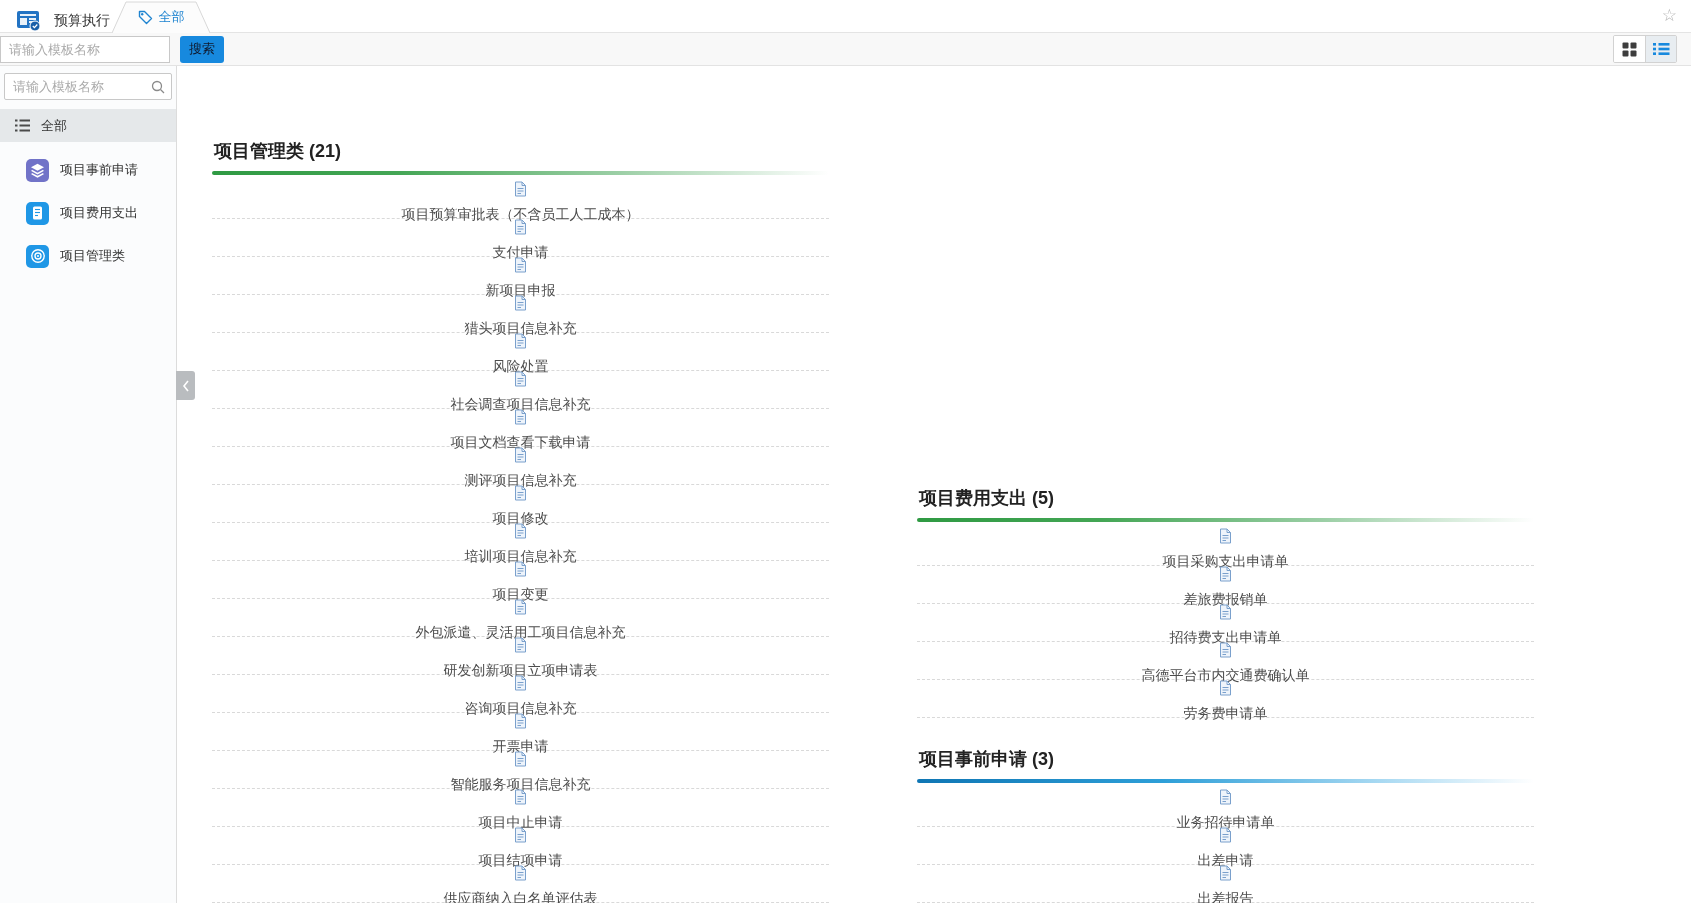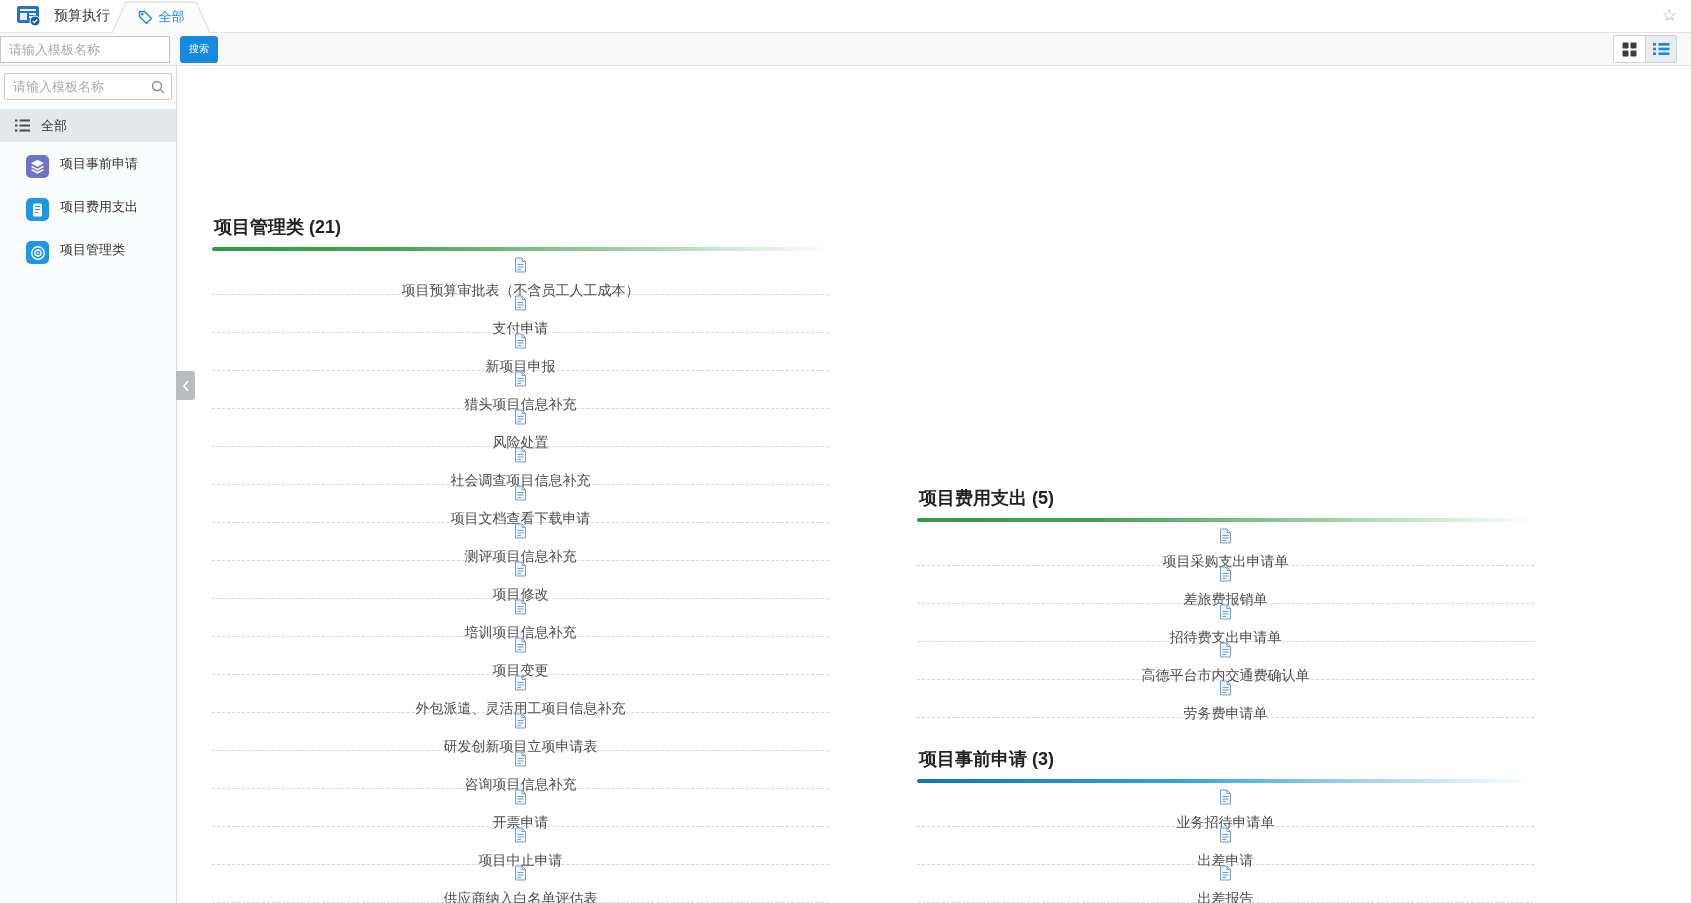--- a/index.html
+++ b/index.html
@@ -4,48 +4,48 @@
 <style>
   * { box-sizing: border-box; }
   html,body { margin:0; padding:0; }
   body {
     width:1691px; height:903px; overflow:hidden;
     background:#fff; font-family:"Liberation Sans","DejaVu Sans",sans-serif;
     color:#333;
   }
 
   
-  .topbar { position:relative; height:33px; background:#fff; border-bottom:1px solid #e4e4e4; display:flex; align-items:center; }
+  .topbar { position:relative; height:33px; background:#fff; border-bottom:1px solid #e4e4e4; display:flex; align-items:flex-end; }
   .brand { display:flex; align-items:center; padding-left:16px; }
   .app-title { margin-left:12px; font-size:14px; color:#333; }
   .tab { position:absolute; left:112px; bottom:-1px; width:98px; height:32px; cursor:pointer; }
   .tab svg.shape { position:absolute; left:0; top:0; }
   .tab-inner { position:absolute; inset:0; display:flex; align-items:center; justify-content:center; gap:6px; color:#1f84d0; font-size:13px; }
   .star { position:absolute; right:14px; top:7px; font-size:17px; color:#b3b3b3; line-height:1; cursor:pointer; }
 
   
   .searchrow { height:33px; background:#f8f8f8; border-bottom:1px solid #e3e3e3; display:flex; align-items:center; }
   .search-input { width:170px; height:27px; border:1px solid #c8c8c8; background:#fff; padding:0 8px; font-size:13px; color:#333; font-family:inherit; }
   .search-input::placeholder { color:#aaa; }
-  .search-btn { margin-left:10px; height:27px; padding:0 9px; background:#1789de; color:#ffffff; border:none; border-radius:3px; font-size:10px; font-family:inherit; cursor:pointer; }
+  .search-btn { margin-left:10px; height:27px; padding:0 9px; background:#1789de; color:#0f172a; border:none; border-radius:3px; font-size:13px; font-family:inherit; cursor:pointer; }
   .view-toggle { margin-left:auto; margin-right:14px; display:flex; border:1px solid #d2d2d2; border-radius:2px; overflow:hidden; background:#fff; }
   .vt-btn { width:31px; height:26px; display:flex; align-items:center; justify-content:center; background:#fff; border:none; cursor:pointer; padding:0; }
   .vt-btn + .vt-btn { border-left:1px solid #d2d2d2; }
   .vt-btn.active { background:#e8edf1; }
 
   
   .main { position:relative; display:flex; height:837px; }
   .sidebar { width:177px; flex-shrink:0; background:#fbfcfd; border-right:1px solid #dcdcdc; position:relative; }
   .sb-search { margin:7px 4px 0 4px; position:relative; }
   .sb-input { width:100%; height:27px; border:1px solid #c8c8c8; border-radius:2px; background:#fff; padding:0 26px 0 8px; font-size:13px; color:#333; font-family:inherit; }
   .sb-input::placeholder { color:#aaa; }
   .sb-mag { position:absolute; right:7px; top:7px; }
   .sb-all { margin-top:9px; height:33px; background:#e5e8ea; display:flex; align-items:center; padding-left:15px; gap:11px; font-size:13px; color:#333; cursor:pointer; }
   .sb-items { margin-top:13px; display:flex; flex-direction:column; gap:13px; }
-  .sb-item { display:flex; gap:11px; padding-left:26px; height:30px; font-size:13px; color:#333; cursor:pointer; }
+  .sb-item { display:flex; align-items:center; gap:11px; padding-left:26px; height:30px; font-size:13px; color:#333; cursor:pointer; }
   .sb-ico { width:23px; height:23px; border-radius:5px; display:flex; align-items:center; justify-content:center; flex-shrink:0; }
   .collapse-handle { position:absolute; right:-19px; top:305px; width:19px; height:29px; background:#b9bcbf; border-radius:0 3px 3px 0; display:flex; align-items:center; justify-content:center; cursor:pointer; z-index:4; }
 
   .content { flex:1; padding:14px 0 0 35px; display:flex; gap:88px; align-items:flex-end; background:#fff; overflow:hidden; }
   .col { width:617px; flex-shrink:0; }
   .section + .section { margin-top:30px; }
   .section-title { font-size:18px; font-weight:bold; color:#222; line-height:22px; padding:0 0 9px 2px; }
   .accent { height:4px; border-radius:2px; margin-bottom:6px; }
   .accent-green { background:linear-gradient(to right,#2f9a43,#44a655 30%,#9ccfa6 66%,rgba(255,255,255,0) 100%); }
   .accent-blue  { background:linear-gradient(to right,#0f76b4,#2e9fd8 40%,#a8d9f2 75%,rgba(255,255,255,0) 100%); }
@@ -366,21 +366,45 @@
             <div class="tpl-row">
               <span class="doc-ic">
                 <svg width="13" height="16" viewBox="0 0 13 16">
                   <path d="M1.5 1 H8 L11.5 4.5 V15 H1.5 Z" fill="#eef4fb" stroke="#7aa0cc" stroke-width="1"></path>
                   <path d="M8 1 V4.5 H11.5" fill="none" stroke="#7aa0cc" stroke-width="1"></path>
                   <line x1="3.5" y1="7.5" x2="9.5" y2="7.5" stroke="#7aa0cc" stroke-width="1"></line>
                   <line x1="3.5" y1="10" x2="9.5" y2="10" stroke="#7aa0cc" stroke-width="1"></line>
                   <line x1="3.5" y1="12.5" x2="7" y2="12.5" stroke="#7aa0cc" stroke-width="1"></line>
                 </svg>
               </span>
+              <span>智能服务项目信息补充</span>
+            </div>
+            <div class="tpl-row">
+              <span class="doc-ic">
+                <svg width="13" height="16" viewBox="0 0 13 16">
+                  <path d="M1.5 1 H8 L11.5 4.5 V15 H1.5 Z" fill="#eef4fb" stroke="#7aa0cc" stroke-width="1"></path>
+                  <path d="M8 1 V4.5 H11.5" fill="none" stroke="#7aa0cc" stroke-width="1"></path>
+                  <line x1="3.5" y1="7.5" x2="9.5" y2="7.5" stroke="#7aa0cc" stroke-width="1"></line>
+                  <line x1="3.5" y1="10" x2="9.5" y2="10" stroke="#7aa0cc" stroke-width="1"></line>
+                  <line x1="3.5" y1="12.5" x2="7" y2="12.5" stroke="#7aa0cc" stroke-width="1"></line>
+                </svg>
+              </span>
               <span>项目中止申请</span>
+            </div>
+            <div class="tpl-row">
+              <span class="doc-ic">
+                <svg width="13" height="16" viewBox="0 0 13 16">
+                  <path d="M1.5 1 H8 L11.5 4.5 V15 H1.5 Z" fill="#eef4fb" stroke="#7aa0cc" stroke-width="1"></path>
+                  <path d="M8 1 V4.5 H11.5" fill="none" stroke="#7aa0cc" stroke-width="1"></path>
+                  <line x1="3.5" y1="7.5" x2="9.5" y2="7.5" stroke="#7aa0cc" stroke-width="1"></line>
+                  <line x1="3.5" y1="10" x2="9.5" y2="10" stroke="#7aa0cc" stroke-width="1"></line>
+                  <line x1="3.5" y1="12.5" x2="7" y2="12.5" stroke="#7aa0cc" stroke-width="1"></line>
+                </svg>
+              </span>
+              <span>项目结项申请</span>
             </div>
             <div class="tpl-row">
               <span class="doc-ic">
                 <svg width="13" height="16" viewBox="0 0 13 16">
                   <path d="M1.5 1 H8 L11.5 4.5 V15 H1.5 Z" fill="#eef4fb" stroke="#7aa0cc" stroke-width="1"></path>
                   <path d="M8 1 V4.5 H11.5" fill="none" stroke="#7aa0cc" stroke-width="1"></path>
                   <line x1="3.5" y1="7.5" x2="9.5" y2="7.5" stroke="#7aa0cc" stroke-width="1"></line>
                   <line x1="3.5" y1="10" x2="9.5" y2="10" stroke="#7aa0cc" stroke-width="1"></line>
                   <line x1="3.5" y1="12.5" x2="7" y2="12.5" stroke="#7aa0cc" stroke-width="1"></line>
                 </svg>

